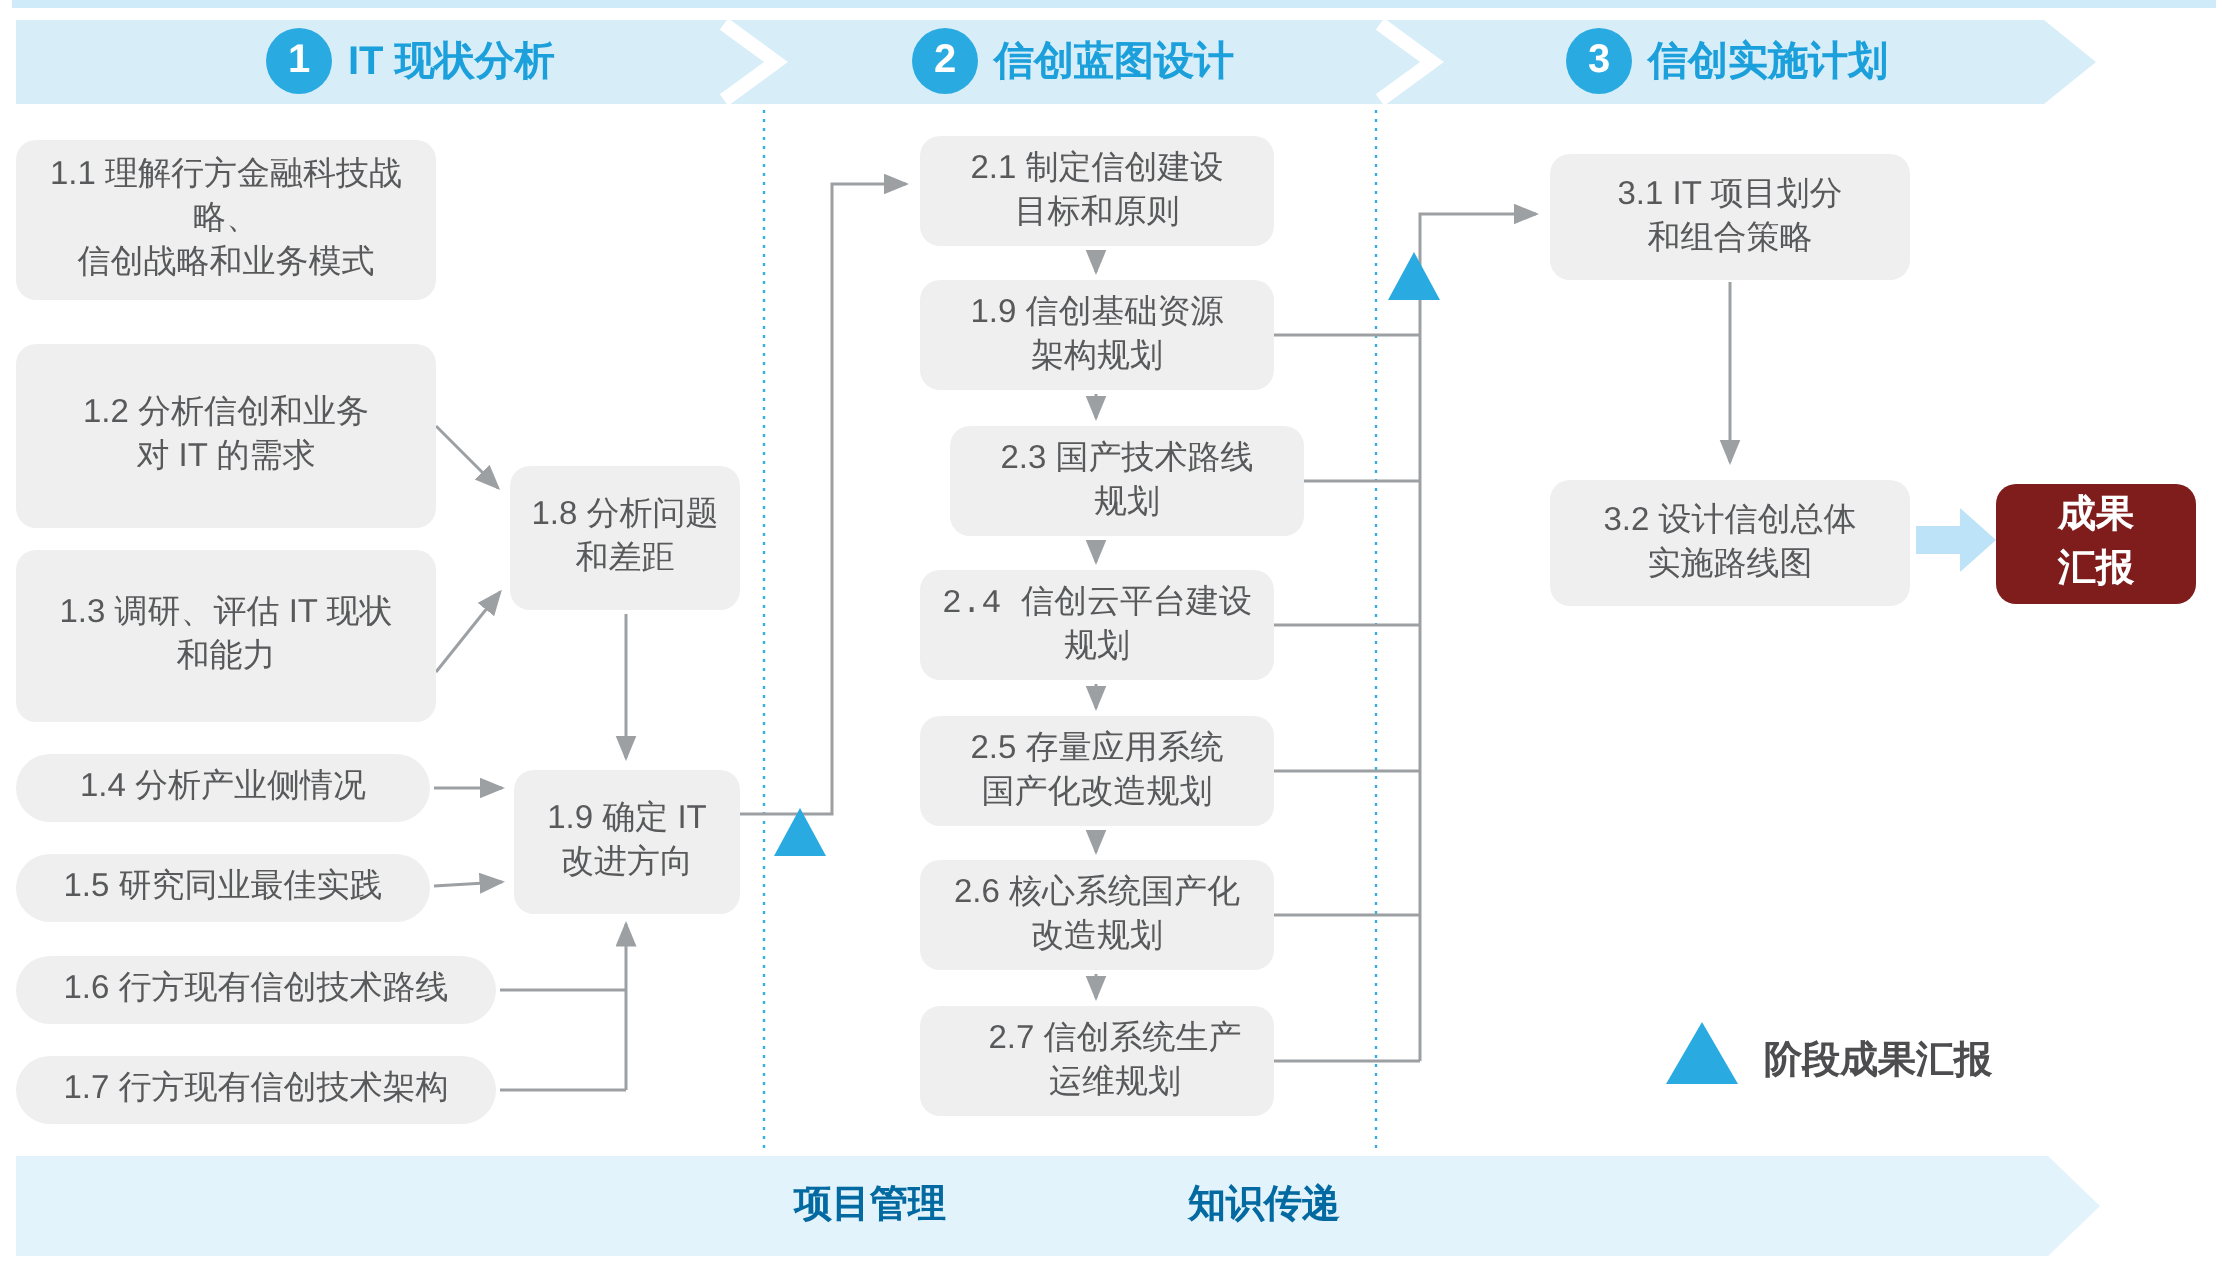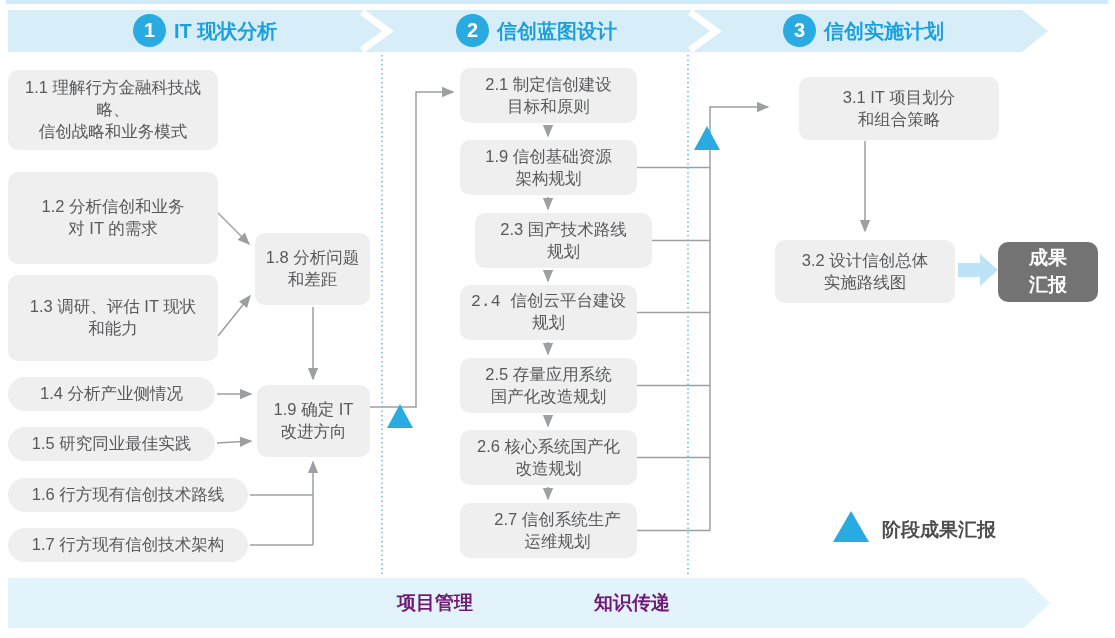--- a/index.html
+++ b/index.html
@@ -11,24 +11,24 @@
   .band-top{left:8px;top:10px;width:1040px;height:42px;}
   .band-bottom{left:8px;top:578px;width:1042px;height:50px;background:#e2f3fb;}
   .phase-circle{width:33px;height:33px;border-radius:50%;background:#29abe2;color:#fff;
         font-weight:bold;font-size:20px;display:flex;align-items:center;justify-content:center;}
   .phase-title{color:#1ba0dc;font-weight:bold;font-size:20px;line-height:42px;white-space:nowrap;}
   .node{position:absolute;background:#efefef;border-radius:10px;color:#58595b;font-size:16.5px;
         line-height:1.32;display:flex;align-items:center;justify-content:center;text-align:center;
         white-space:pre-line;padding:2px;box-sizing:border-box;}
   .pill{border-radius:18px;}
   .tri{position:absolute;background:#29abe2;clip-path:polygon(50% 0,100% 100%,0 100%);}
-  .outcome{position:absolute;background:#737373;border-radius:10px;color:#fff;font-weight:bold;
+  .outcome{position:absolute;background:#7f1d1d;border-radius:10px;color:#fff;font-weight:bold;
         font-size:19px;display:flex;align-items:center;justify-content:center;text-align:center;
         white-space:pre-line;line-height:1.4;}
-  .bband-label{color:#701a75;font-weight:bold;font-size:19px;line-height:50px;white-space:nowrap;}
+  .bband-label{color:#0369a1;font-weight:bold;font-size:19px;line-height:50px;white-space:nowrap;}
   .legend-label{color:#4d4d4f;font-weight:bold;font-size:19px;white-space:nowrap;}
   svg.overlay{position:absolute;left:0;top:0;pointer-events:none;}
 </style>
 </head>
 <body>
 
 <div class="canvas">
 
   <div class="abs topstrip"></div>
 
@@ -112,21 +112,21 @@
 规划</div>
   <div class="node" style="left:460px;top:285px;width:177px;height:55px;font-family:Liberation Mono, monospace;">2.4 信创云平台建设
 规划</div>
   <div class="node" style="left:460px;top:358px;width:177px;height:55px;">2.5 存量应用系统
 国产化改造规划</div>
   <div class="node" style="left:460px;top:430px;width:177px;height:55px;">2.6 核心系统国产化
 改造规划</div>
   <div class="node" style="left:460px;top:503px;width:177px;height:55px;padding-left:20px;">2.7 信创系统生产
 运维规划</div>
 
-  <div class="node" style="left:775px;top:77px;width:200px;height:63px;margin-left:24px;">3.1 IT 项目划分
+  <div class="node" style="left:775px;top:77px;width:180px;height:63px;">3.1 IT 项目划分
 和组合策略</div>
   <div class="node" style="left:775px;top:240px;width:180px;height:63px;">3.2 设计信创总体
 实施路线图</div>
   <div class="outcome" style="left:998px;top:242px;width:100px;height:60px;">成果
 汇报</div>
 
   <div class="tri" style="left:387px;top:404px;width:26px;height:24px;"></div>
   <div class="tri" style="left:694px;top:126px;width:26px;height:24px;"></div>
 
   <div class="tri" style="left:833px;top:511px;width:36px;height:31px;"></div>

